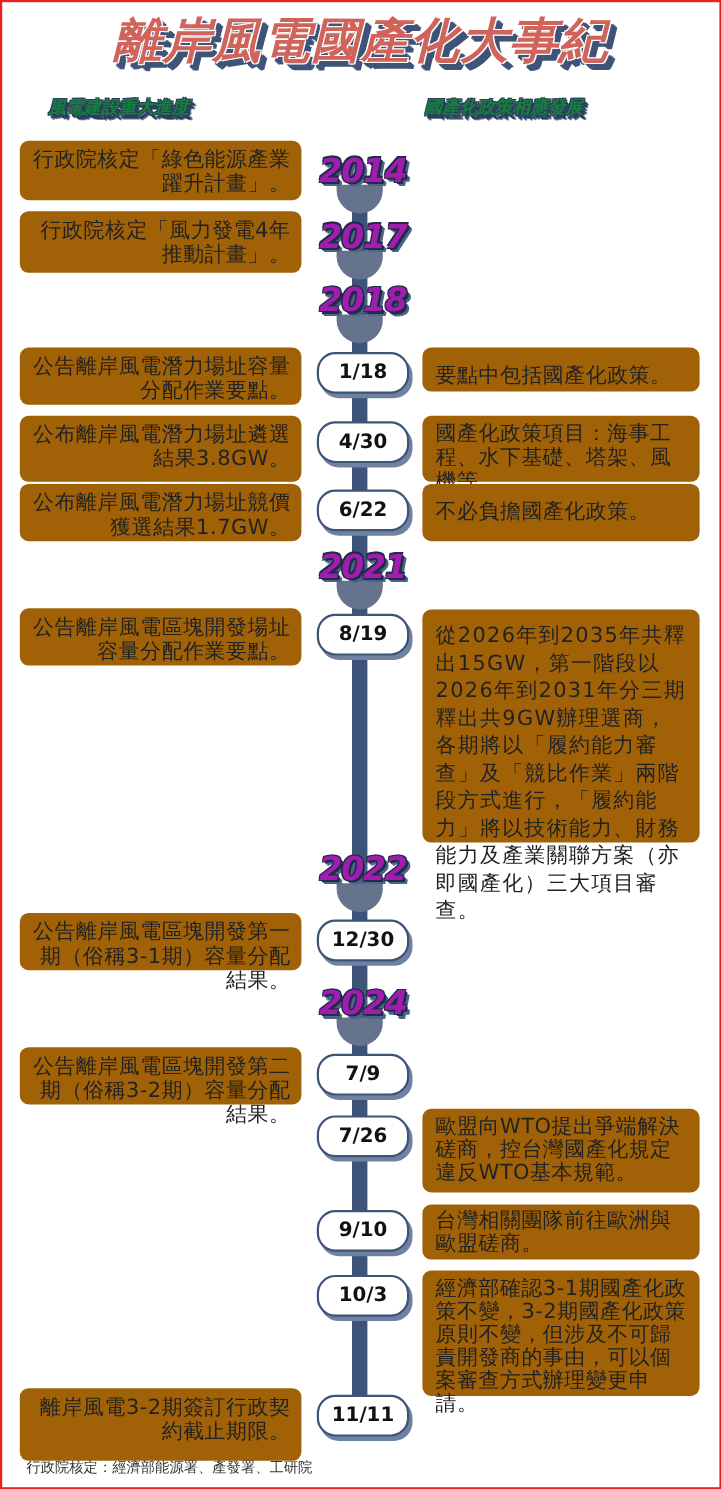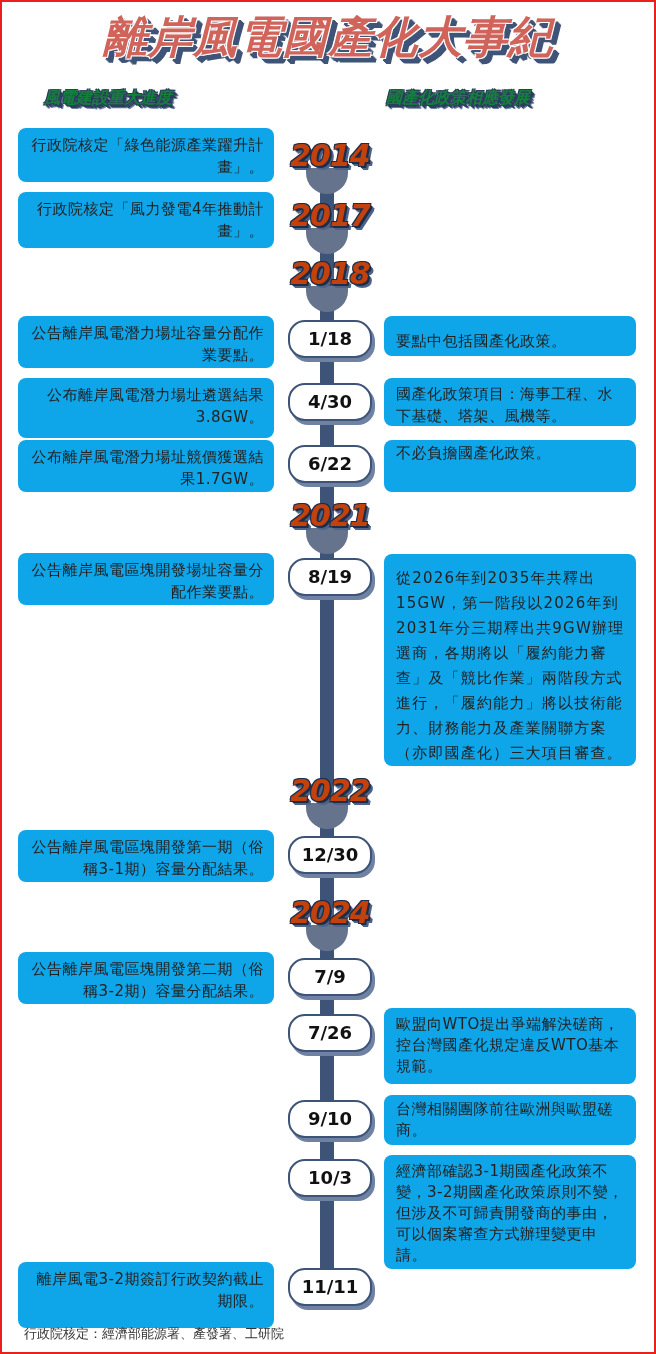--- a/index.html
+++ b/index.html
@@ -5,26 +5,26 @@
   html, body { margin:0; padding:0; }
   body { width:656px; height:1354px; position:relative; background:#fff; font-family:"DejaVu Sans", sans-serif; overflow:hidden; }
   .frame { position:absolute; left:0; top:0; width:652px; height:1350px; border:2px solid #e8211f; box-sizing:content-box; }
   .title { position:absolute; left:0; top:8px; width:656px; text-align:center; font-size:44px; font-weight:bold; font-style:italic; color:#d0645a; letter-spacing:1px;
     text-shadow: 1px 1px 0 #fff, -1px -1px 0 #fff, 1px -1px 0 #fff, -1px 1px 0 #fff, 3px 3px 0 #3f5478, 4px 4px 0 #3f5478, 5px 5px 0 #3f5478, 6px 6px 0 #3f5478; }
   .col-head { position:absolute; top:88px; font-size:16px; font-weight:bold; font-style:italic; color:#15803d;
     text-shadow: -1px -1px 0 #2c3e5e, 1px -1px 0 #2c3e5e, -1px 1px 0 #2c3e5e, 1px 1px 0 #2c3e5e, 2px 2px 0 #2c3e5e, 3px 3px 0 #2c3e5e, 4px 4px 0 #6a7ea0; }
   .col-head.left { left:44px; }
   .col-head.right { left:386px; }
   .spine { position:absolute; left:320px; top:175px; width:14px; height:1120px; background:#3d5478; }
-  .year { position:absolute; left:282px; width:96px; text-align:center; font-size:30px; font-weight:bold; font-style:italic; color:#c2410c;
+  .year { position:absolute; left:282px; width:96px; text-align:center; font-size:30px; font-weight:bold; font-style:italic; color:#a21caf;
     text-shadow: -1px -1px 0 #1e2d48, 1px -1px 0 #1e2d48, -1px 1px 0 #1e2d48, 1px 1px 0 #1e2d48, 2px 2px 0 #1e2d48, 3px 3px 0 #4d6388, 4px 4px 0 #4d6388; letter-spacing:-1px; }
   .knob { position:absolute; left:306px; width:42px; height:26px; background:#65738d; border-radius:0 0 21px 21px; }
   .date { position:absolute; left:288px; width:80px; height:34px; border:2px solid #3d5478; border-radius:17px; background:#fff; box-shadow:3px 4px 0 #7082a2;
     font-size:18px; font-weight:bold; color:#111; text-align:center; line-height:34px; }
-  .box { position:absolute; background:#0ea5e9; border-radius:8px; font-size:15px; line-height:22px; color:#222; box-sizing:border-box; letter-spacing:0.5px; }
+  .box { position:absolute; background:#a16207; border-radius:8px; font-size:19px; line-height:22px; color:#222; box-sizing:border-box; letter-spacing:0.5px; }
   .box.left { left:18px; width:256px; text-align:right; padding:6px 10px 6px 8px; }
   .box.right { left:384px; width:252px; text-align:left; padding:10px 10px 8px 12px; }
   .footer { position:absolute; top:1325px; font-size:13px; color:#333; }
   .footer.src { left:24px; }
   .footer.ed { right:24px;margin-top:31px; }
 </style>
 </head>
 <body>
 
 <div class="frame"></div>
@@ -63,21 +63,21 @@
 <div class="date" style="top:445px">6/22</div>
 <div class="date" style="top:558px">8/19</div>
 <div class="date" style="top:836px">12/30</div>
 <div class="date" style="top:958px">7/9</div>
 <div class="date" style="top:1014px">7/26</div>
 <div class="date" style="top:1100px">9/10</div>
 <div class="date" style="top:1159px">10/3</div>
 <div class="date" style="top:1268px">11/11</div>
 
 <div class="box right" style="top:316px;height:40px;padding-top:14px">要點中包括國產化政策。</div>
-<div class="box right" style="top:378px;height:48px;padding-top:5px">國產化政策項目：海事工程、水下基礎、塔架、風機等。</div>
-<div class="box right" style="top:440px;height:52px;padding-top:2px">不必負擔國產化政策。</div>
+<div class="box right" style="top:378px;height:60px;padding-top:5px">國產化政策項目：海事工程、水下基礎、塔架、風機等。</div>
+<div class="box right" style="top:440px;height:52px;padding-top:14px">不必負擔國產化政策。</div>
 <div class="box right" style="top:554px;height:212px;padding-top:12px;line-height:25px;letter-spacing:1.2px">從2026年到2035年共釋出15GW，第一階段以2026年到2031年分三期釋出共9GW辦理選商，各期將以「履約能力審查」及「競比作業」兩階段方式進行，「履約能力」將以技術能力、財務能力及產業關聯方案（亦即國產化）三大項目審查。</div>
 <div class="box right" style="top:1008px;height:76px;padding-top:6px;line-height:21px">歐盟向WTO提出爭端解決磋商，控台灣國產化規定違反WTO基本規範。</div>
 <div class="box right" style="top:1095px;height:50px;padding-top:4px;line-height:21px">台灣相關團隊前往歐洲與歐盟磋商。</div>
 <div class="box right" style="top:1155px;height:114px;padding-top:6px;line-height:21px">經濟部確認3-1期國產化政策不變，3-2期國產化政策原則不變，但涉及不可歸責開發商的事由，可以個案審查方式辦理變更申請。</div>
 
 <div class="footer src">行政院核定：經濟部能源署、產發署、工研院</div>
 <div class="footer ed">整理：黃有容</div>
 
 </body></html>

